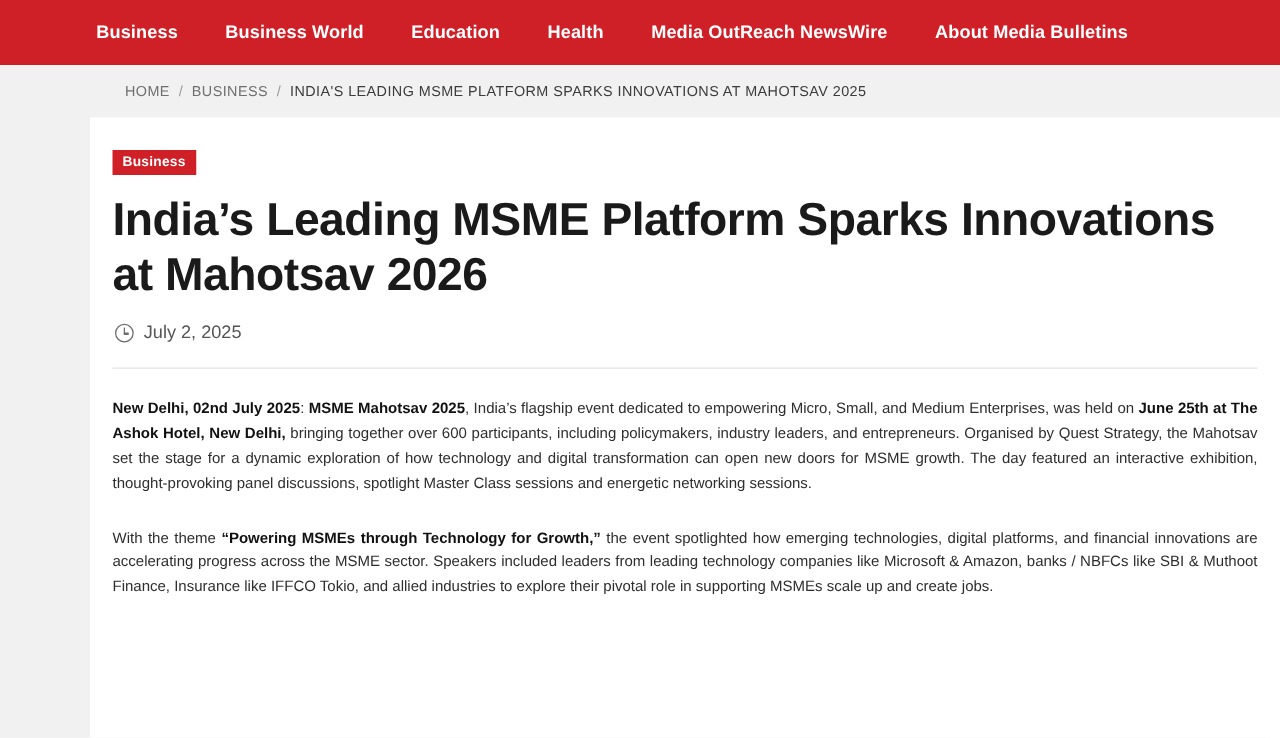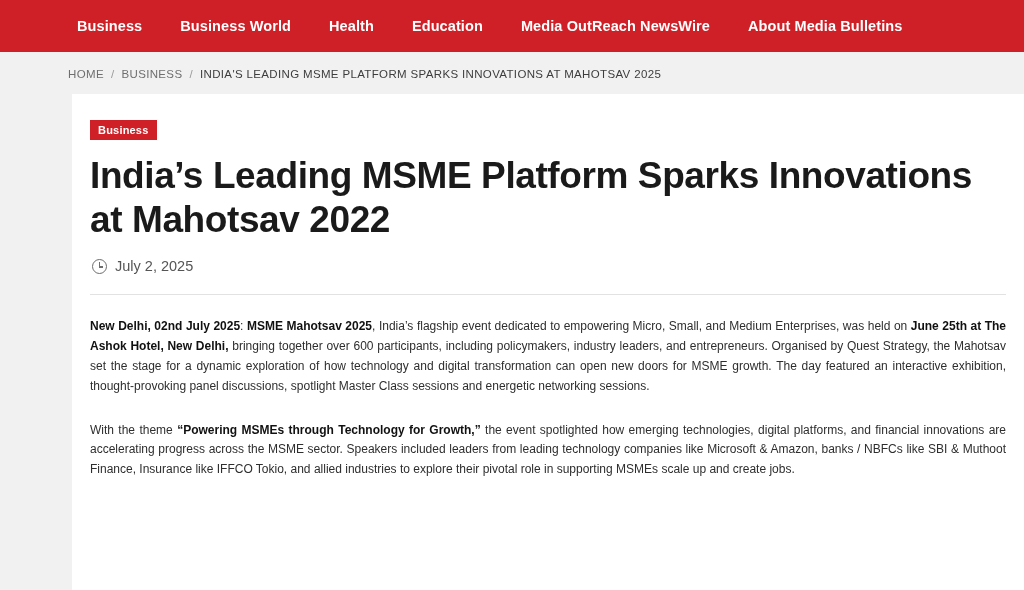--- a/index.html
+++ b/index.html
@@ -29,21 +29,21 @@
     letter-spacing: 0.1px;
     padding: 0 19px;
     line-height: 52px;
     white-space: nowrap;
     cursor: pointer;
   }
 
   
   .breadcrumb-wrap {
     background: #f1f1f1;
-    padding: 16px 0 14px 68px;
+    padding: 16px 0 14px 100px;
   }
   .breadcrumb {
     font-size: 11.5px;
     letter-spacing: 0.35px;
     color: #6f6f6f;
     text-transform: uppercase;
     display: flex;
     align-items: center;
     gap: 7px;
   }
@@ -128,43 +128,43 @@
   .body-text.p2 { margin-top: 24px; }
   b, strong { color: #111; font-weight: bold; }
   .em-bold { font-weight: bold; color: #111; }
 </style>
 </head>
 <body>
 
 <div class="navbar">
   <div class="nav-item">Business</div>
   <div class="nav-item">Business World</div>
+  <div class="nav-item">Education</div>
   <div class="nav-item">Health</div>
-  <div class="nav-item">Education</div>
   <div class="nav-item">Media OutReach NewsWire</div>
   <div class="nav-item">About Media Bulletins</div>
 
 </div>
 
 <div class="breadcrumb-wrap">
   <div class="breadcrumb">
     <span class="crumb">HOME</span>
     <span class="sep">/</span>
     <span class="crumb">BUSINESS</span>
     <span class="sep">/</span>
     <span class="crumb current">INDIA'S LEADING MSME PLATFORM SPARKS INNOVATIONS AT MAHOTSAV 2025</span>
   </div>
 </div>
 
 <div class="article">
   <div class="article-inner">
 
     <span class="category-badge">Business</span>
 
-    <h1 class="title">India’s Leading MSME Platform Sparks Innovations at Mahotsav 2022</h1>
+    <h1 class="title">India’s Leading MSME Platform Sparks Innovations at Mahotsav 2026</h1>
 
     <div class="meta">
       <span class="clock-icon"></span>
       <span>July 2, 2025</span>
     </div>
 
     <hr class="divider">
 
     <p class="body-text p1">
       <b>New Delhi, 02nd July 2025</b><span>: </span><b>MSME Mahotsav 2025</b><span>, India’s flagship event dedicated to empowering Micro, Small, and Medium Enterprises, was held on </span><b>June 25th at The Ashok Hotel, New Delhi,</b><span> bringing together over 600 participants, including policymakers, industry leaders, and entrepreneurs. Organised by Quest Strategy, the Mahotsav set the stage for a dynamic exploration of how technology and digital transformation can open new doors for MSME growth. The day featured an interactive exhibition, thought-provoking panel discussions, spotlight Master Class sessions and energetic networking sessions.</span>

